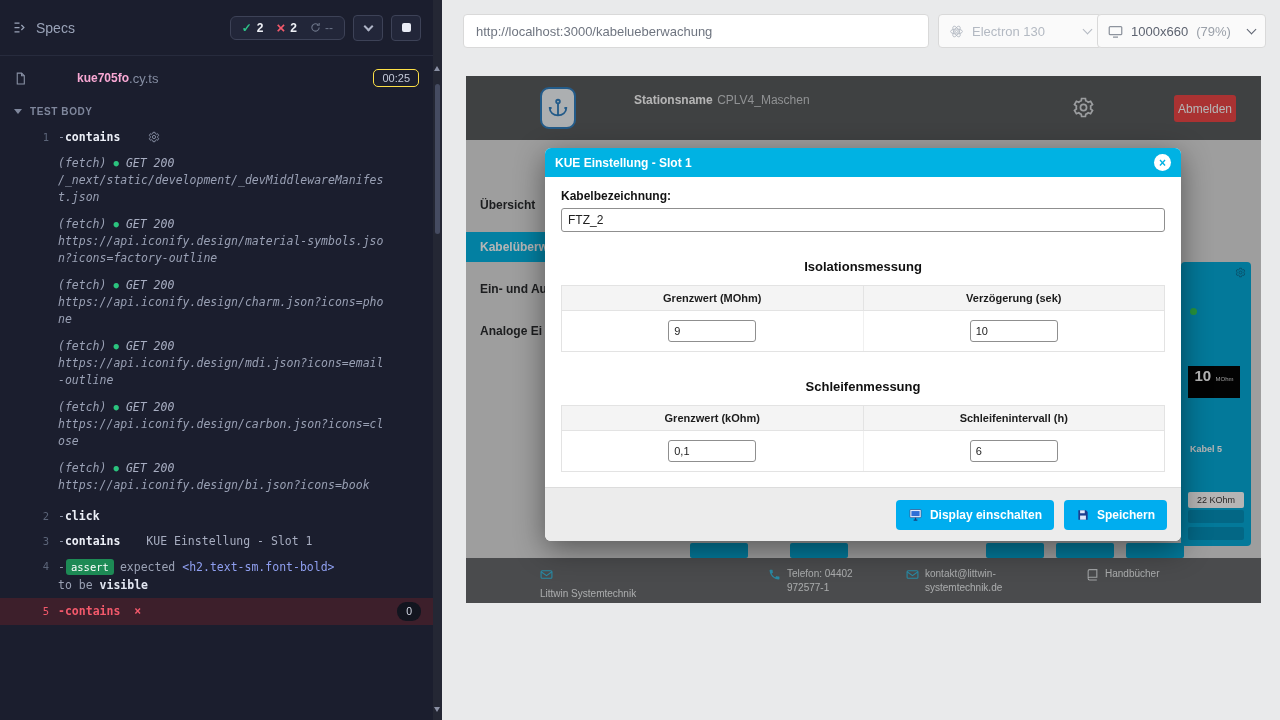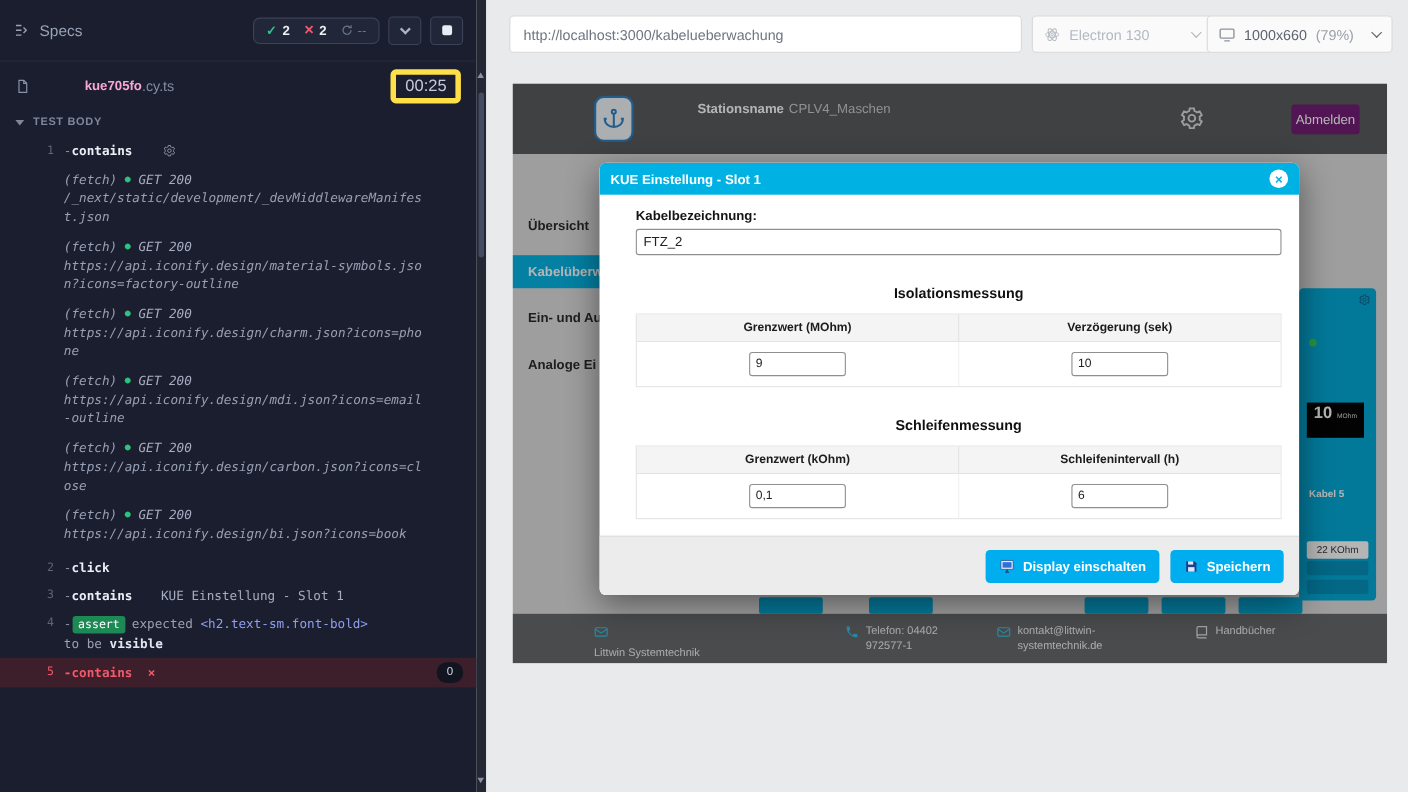--- a/index.html
+++ b/index.html
@@ -16,21 +16,21 @@
   .g-pass { color:#2cc488; font-size:12px; font-style:normal; }
   .g-fail { color:#f3596b; font-size:15px; font-weight:bold; line-height:12px; }
   .stat.pending { color:#6c7488; font-weight:normal; gap:4px; }
   .sq-btn { margin-left:8px; width:30px; height:26px; display:flex; align-items:center; justify-content:center; background:#222639; border:1px solid #3d4257; border-radius:4px; color:#aeb4c6; cursor:pointer; }
   .stop-sq { width:9px; height:9px; background:#e9ecf5; border-radius:2px; }
   .chev { width:7px; height:7px; border-right:2px solid #aeb4c6; border-bottom:2px solid #aeb4c6; transform:rotate(45deg); margin-top:-3px; }
 
   .spec-row { height:44px; display:flex; align-items:center; padding:0 14px; }
   .spec-name { margin-left:9px; font-size:12px; font-weight:bold; color:#f9a8d4;padding-left:41px; }
   .spec-ext { font-size:13px; color:#858da2; }
-  .timer { margin-left:auto; border:5px solid #fde047; border-radius:5px; padding:2px 8px; font-size:15px; color:#c5cad9; }
+  .timer { margin-left:auto; border:1px solid #fde047; border-radius:5px; padding:2px 8px; font-size:11px; color:#c5cad9; }
 
   .section-row { display:flex; align-items:center; gap:8px; padding:6px 14px 8px; color:#7f879c; font-size:10px; font-weight:bold; letter-spacing:.6px; cursor:pointer; }
   .tri-down { width:0; height:0; border-left:4px solid transparent; border-right:4px solid transparent; border-top:5px solid #7f879c; }
 
   .cmd-list { font-family:"DejaVu Sans Mono",monospace; font-size:11.5px; }
   .cmd-row { display:flex; align-items:flex-start; padding:4px 0; cursor:pointer; }
   .cmd-num { flex:none; width:58px; text-align:right; padding-right:9px; color:#5c6579; font-size:10.5px; line-height:17px; }
   .cmd-body { flex:1; line-height:17px; color:#e8ebf4; display:flex; align-items:flex-start; }
   .cmd-dash { color:#8a92a6; }
   .cmd-name { font-weight:bold; color:#eceff7; }
@@ -71,21 +71,21 @@
   .chev-sm { width:7px; height:7px; border-right:1.5px solid currentColor; border-bottom:1.5px solid currentColor; transform:rotate(45deg); margin-left:auto; margin-top:-4px; }
 
   
   .aut { position:absolute; left:24px; top:76px; width:795px; height:527px; background:#dfdfdf; overflow:hidden; }
   .aut-header { position:absolute; left:0; top:0; right:0; height:64px; background:#57595b; z-index:1; }
   .logo { position:absolute; left:74px; top:11px; width:36px; height:42px; background:#f2f6f9; border:2px solid #2f7fc1; border-radius:9px; display:flex; align-items:center; justify-content:center; }
   .station { position:absolute; left:168px; top:14px; }
   .station .lbl { font-size:12px; font-weight:bold; color:#fff; }
   .station .val { font-size:12px; color:#c9ccce; margin-top:4px; }
   .aut-gear { position:absolute; right:166px; top:20px; color:#dadde0; cursor:pointer; }
-  .logout-btn { position:absolute; right:25px; top:19px; width:62px; height:27px; background:#701a75; color:#fff; font-size:12px; display:flex; align-items:center; justify-content:center; border-radius:3px; cursor:pointer; }
+  .logout-btn { position:absolute; right:25px; top:19px; width:62px; height:27px; background:#ef4444; color:#fff; font-size:12px; display:flex; align-items:center; justify-content:center; border-radius:3px; cursor:pointer; }
 
   .aut-nav { position:absolute; left:0; top:114px; width:150px; z-index:1; }
   .nav-item { height:30px; margin-bottom:12px; display:flex; align-items:center; padding-left:14px; font-size:12px; font-weight:bold; color:#26282a; white-space:nowrap; cursor:pointer; }
   .nav-item.active { background:#00b3e4; color:#fff; }
 
   .frag-panel { position:absolute; right:10px; top:186px; width:70px; height:284px; background:#00a9d8; border-radius:4px; z-index:1; }
   .frag-gear { position:absolute; right:5px; top:5px; color:#0b6d93; }
   .frag-dot { position:absolute; left:9px; top:46px; width:7px; height:7px; border-radius:50%; background:#35d054; }
   .frag-display { position:absolute; left:7px; top:104px; width:52px; height:32px; background:#000; color:#fff; text-align:center; }
   .frag-display .num { font-size:15px; font-weight:bold; line-height:20px; }
@@ -99,21 +99,21 @@
   .f-col { position:absolute; top:9px; display:flex; gap:6px; font-size:10px; color:#eef0f2; line-height:1.35; }
   .f-icon { flex:none; margin-top:1px; }
   .f-txt { display:block; }
 
   .backdrop { position:absolute; inset:0; background:rgba(10,10,10,.3); z-index:5; }
 
   
   .modal { position:absolute; left:79px; top:72px; width:636px; height:393px; background:#fff; border-radius:6px; box-shadow:0 8px 30px rgba(0,0,0,.45); z-index:10; display:flex; flex-direction:column; overflow:hidden; }
   .modal-head { flex:none; height:29px; background:#00b2e3; display:flex; align-items:center; padding:0 10px; color:#fff; font-size:12px; font-weight:bold; }
   .modal-close { margin-left:auto; width:17px; height:17px; border-radius:50%; background:#fff; color:#00b2e3; display:flex; align-items:center; justify-content:center; font-size:12px; font-weight:bold; line-height:1; cursor:pointer; }
-  .modal-body { padding:12px 16px 0;margin-left:17px; }
+  .modal-body { padding:12px 16px 0; }
   .field-label { font-size:12px; font-weight:bold; color:#141414; margin-bottom:5px; }
   .text-input { width:100%; height:24px; border:1px solid #8f8f8f; border-radius:3px; padding:0 6px; font-size:12px; color:#222; font-family:"Liberation Sans",sans-serif; }
   .sec-title { margin-top:27px; text-align:center; font-size:13px; font-weight:bold; color:#101010; }
   .mtable { margin-top:11px; border:1px solid #e3e3e3; }
   .mt-head { display:flex; background:#f4f4f4; border-bottom:1px solid #e3e3e3; }
   .mt-head .cell { flex:1; text-align:center; padding:6px 0; font-size:11px; font-weight:bold; color:#1c1c1c; }
   .mt-head .cell:first-child { border-right:1px solid #e3e3e3; }
   .mt-row { display:flex; background:#fff; }
   .mt-row .cell { flex:1; display:flex; justify-content:center; padding:9px 0; }
   .mt-row .cell:first-child { border-right:1px solid #f0f0f0; }

